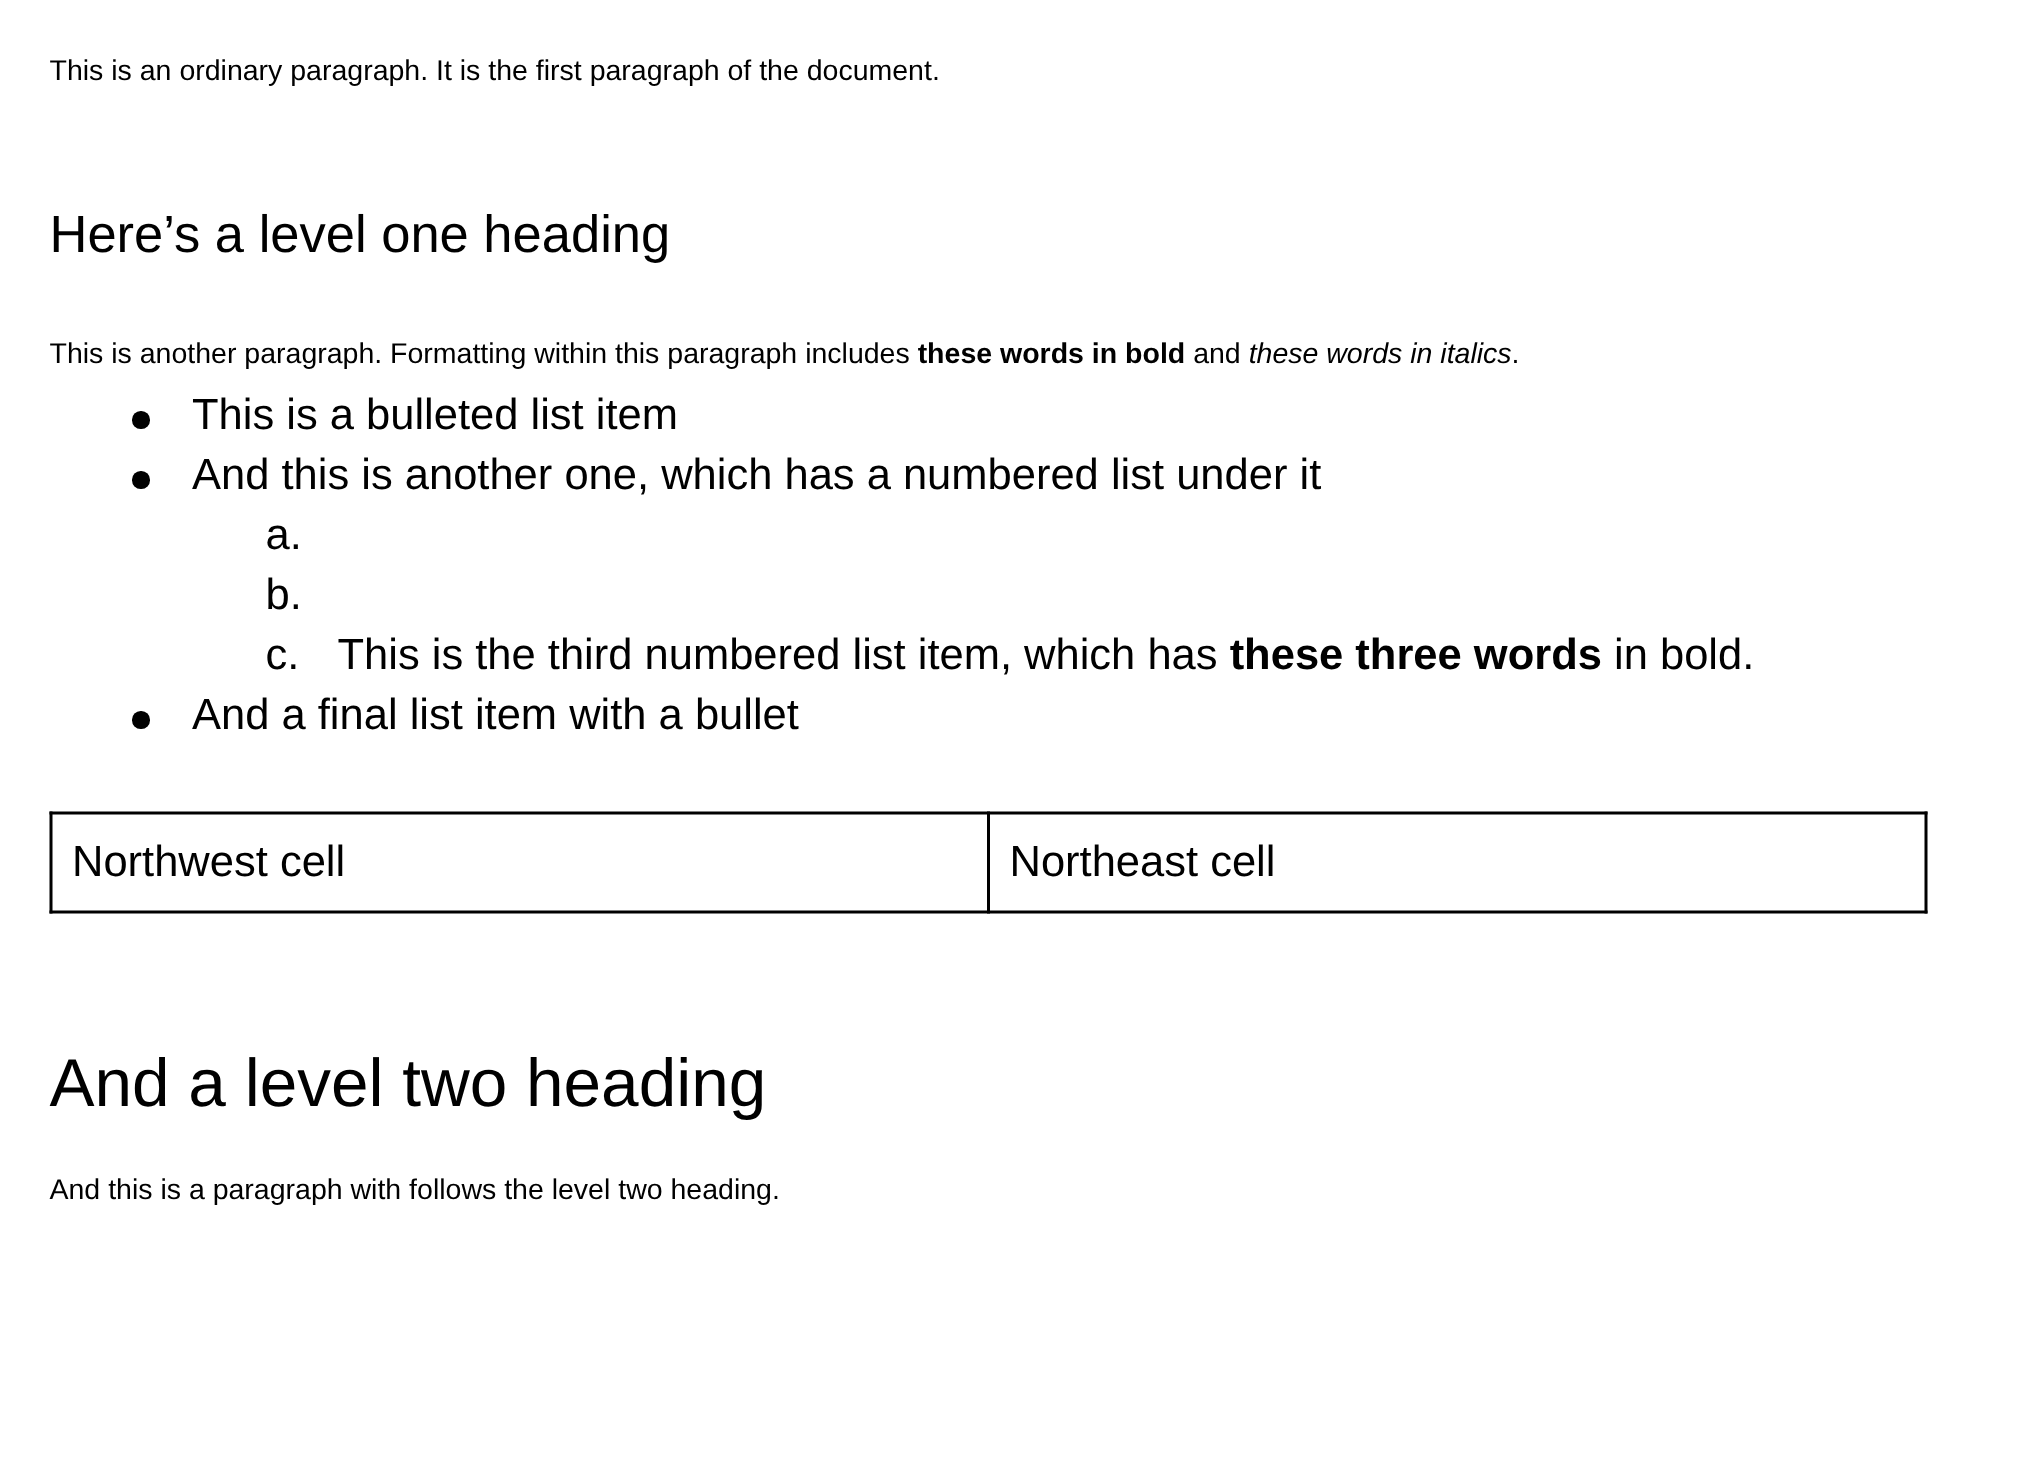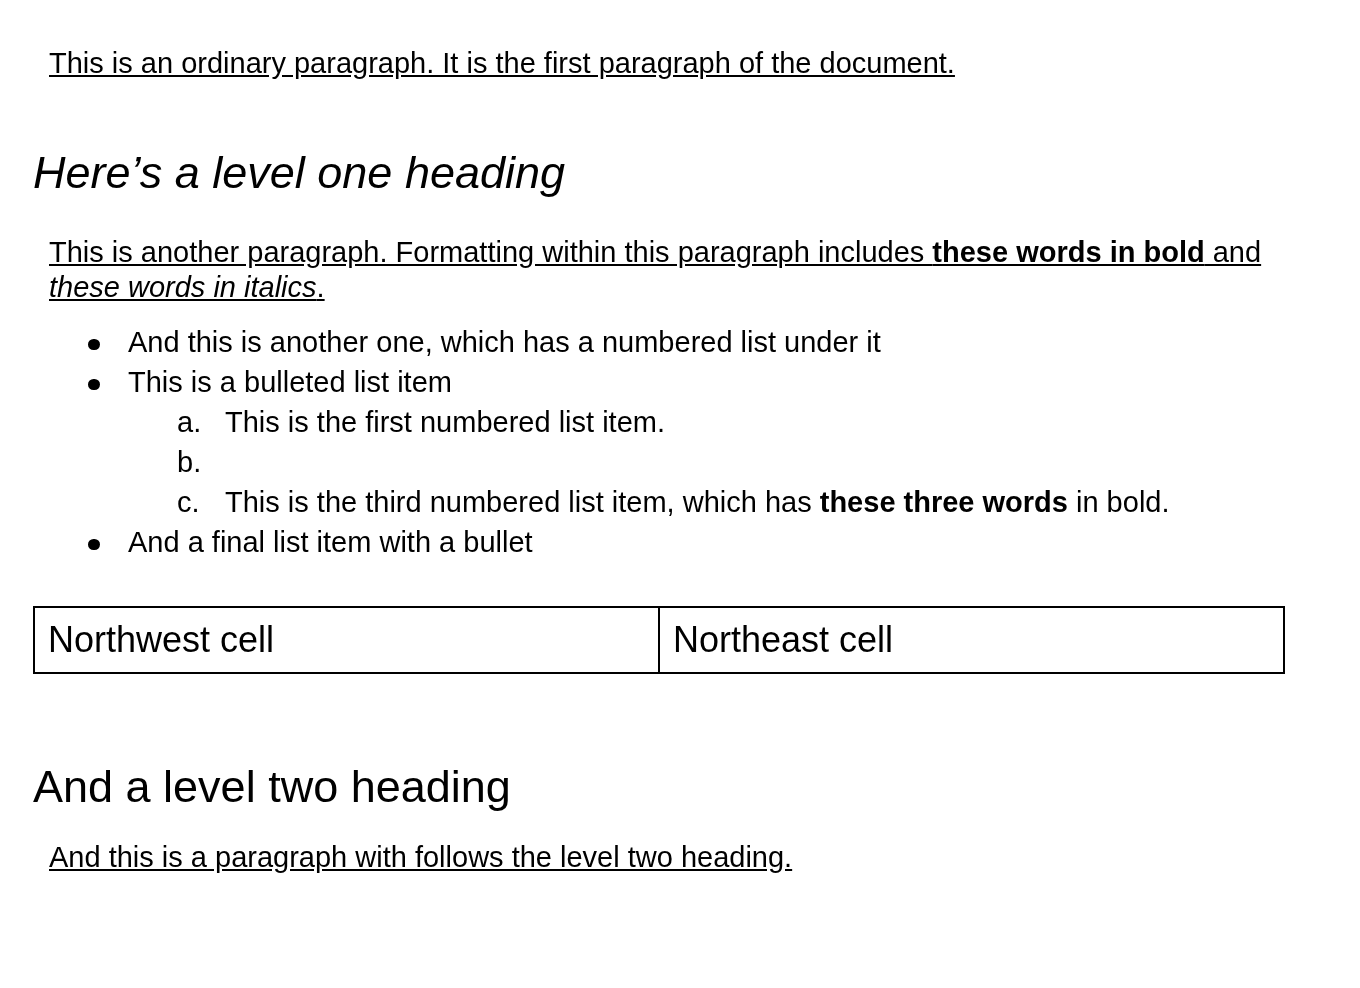--- a/index.html
+++ b/index.html
@@ -8,33 +8,31 @@
     height: 988px;
     color: #000000;
     font-family: "Liberation Sans", sans-serif;
     font-size: 29px;
     overflow: hidden;
   }
   .doc {
     padding: 30px 75px 0 33px; 
   }
   .para {
-    margin: 16px;
+    margin: 0;
     line-height: 35.5px;
-    font-size: 29px;
-    text-decoration: underline;
+    font-size: 19px;
   }
   #p2 { margin-top: 28px; }
   #p3 { margin-top: 29px; }
   h1 {
-    font-size: 45px;
+    font-size: 35px;
     font-weight: 400;
     line-height: 61px;
     margin: 60px 0 32px 0;
-    font-style: italic;
   }
   h2 {
     font-size: 45px;
     font-weight: 400;
     line-height: 49.5px;
     margin: 88px 0 0 0;
   }
   b, .bold { font-weight: 700; }
   .italic { font-style: italic; }
 
@@ -69,54 +67,53 @@
     margin-top: 44px;
     width: 100%;
     border-collapse: collapse;
     table-layout: fixed;
   }
   table.grid td {
     width: 50%;
     border: 2px solid #000000;
     padding: 12px 13px;
     line-height: 40px;
-    font-size: 36px;
+    font-size: 29px;
     vertical-align: top;
   }
 </style>
 </head>
 <body>
 
 <main class="doc">
 
   <p class="para" id="p1">This is an ordinary paragraph. It is the first paragraph of the document.</p>
 
   <h1>Here’s a level one heading</h1>
 
   <p class="para" id="p2"><span>This is another paragraph. Formatting within this paragraph includes </span><span class="bold">these words in bold</span><span> and </span><span class="italic">these words in italics</span><span>.</span></p>
 
   <div class="list">
 
     <div class="li">
       <span class="bullet-box">
           <span class="bullet"></span>
         </span>
-      <span class="li-text">And this is another one, which has a numbered list under it</span>
+      <span class="li-text">This is a bulleted list item</span>
     </div>
 
     <div class="li">
       <span class="bullet-box">
           <span class="bullet"></span>
         </span>
-      <span class="li-text">This is a bulleted list item</span>
+      <span class="li-text">And this is another one, which has a numbered list under it</span>
     </div>
 
     <div class="li">
       <span class="alpha-box">a.</span>
-      <span class="li-text">This is the first numbered list item.</span>
     </div>
 
     <div class="li">
       <span class="alpha-box">b.</span>
     </div>
 
     <div class="li">
       <span class="alpha-box">c.</span>
       <span class="li-text"><span>This is the third numbered list item, which has </span><span class="bold">these three words</span><span> in bold.</span></span>
     </div>

